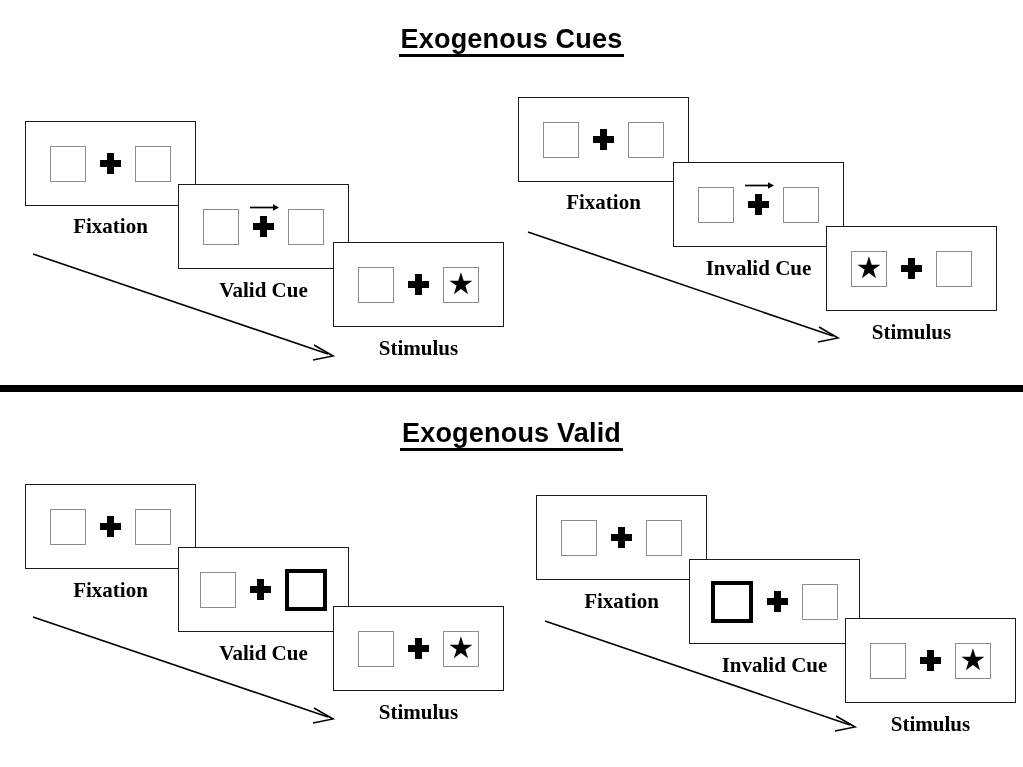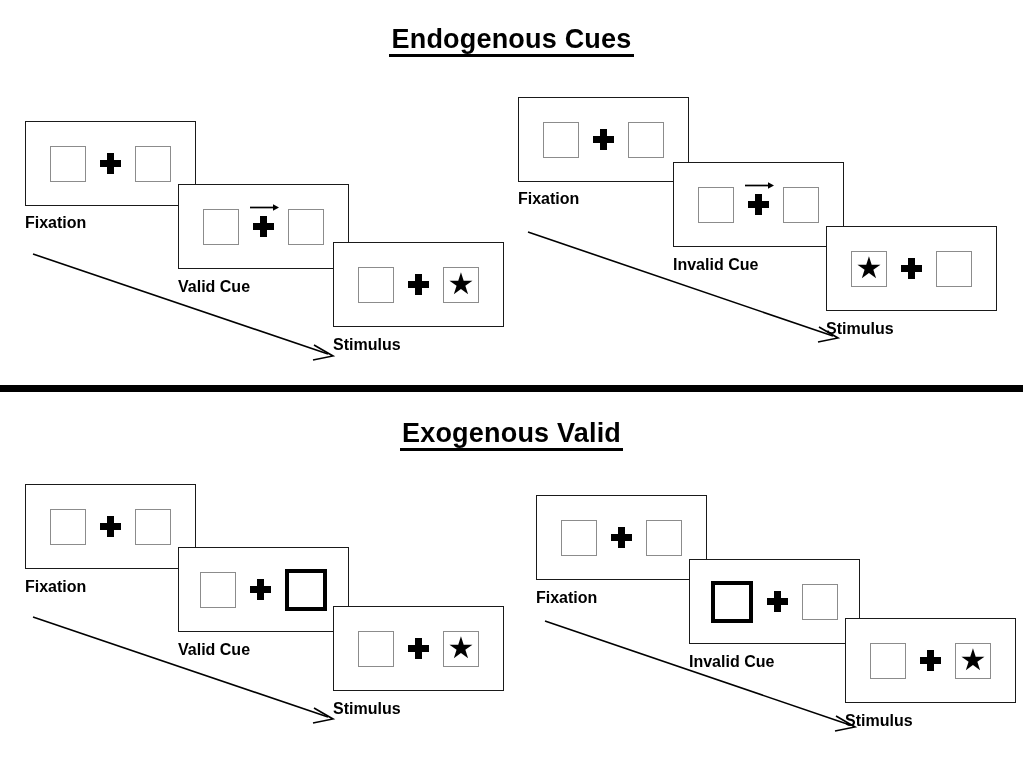--- a/index.html
+++ b/index.html
@@ -103,36 +103,37 @@
     position:absolute;
     top:-15px;
     left:50%;
     transform:translateX(-50%);
     width:30px;height:12px;
   }
 
   
   .frame-label{
     position:absolute;
-    font-size:16px;
+    font-size:21px;
     font-weight:bold;
     white-space:nowrap;
-    text-align:left;
+    text-align:center;
+    font-family:Liberation Serif, serif;
   }
 
   
   .time-arrow{position:absolute;overflow:visible;}
 </style>
 </head>
 <body>
 
 <div class="stage">
 
   <div class="section-title" id="title-endogenous">
-    <span>Endogenous Cues</span>
+    <span>Exogenous Cues</span>
   </div>
 
   <div class="group">
 
     <div class="frame" style="left:25px;top:121px;width:171px;height:85px;">
       <div class="frame-inner">
         <div class="box"></div>
         <div class="cross"></div>
         <div class="box"></div>
       </div>

